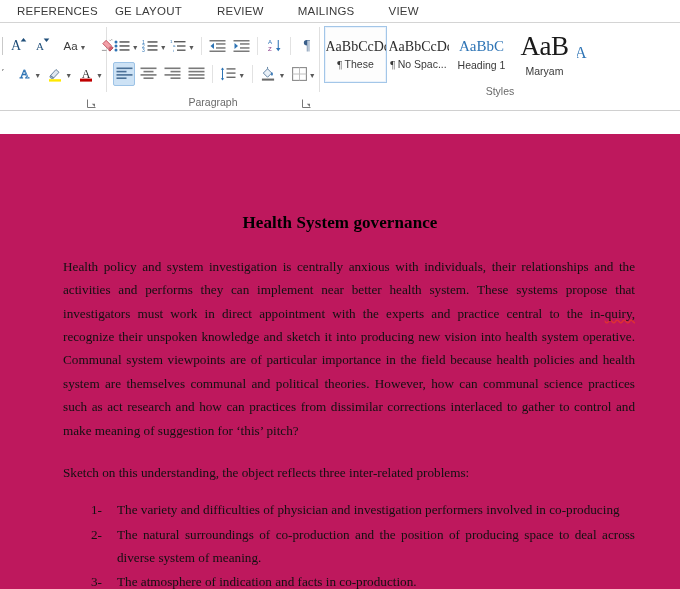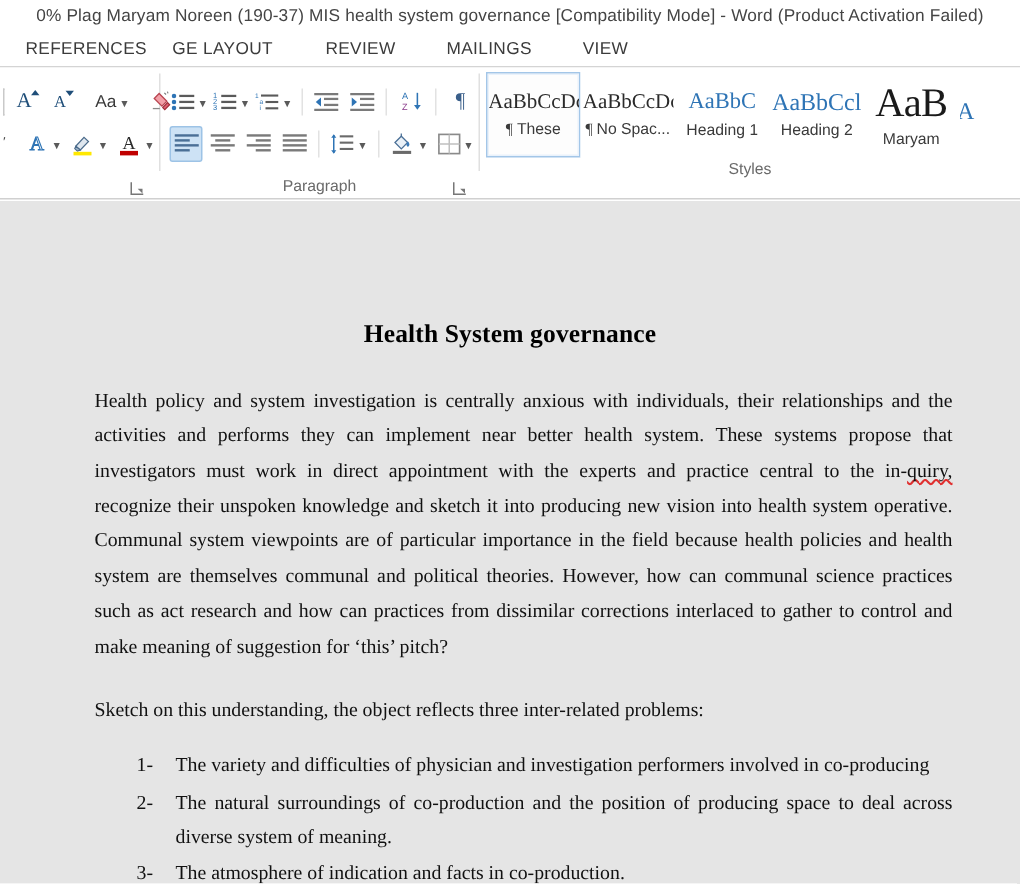--- a/index.html
+++ b/index.html
@@ -118,21 +118,21 @@
   .style-name {
     font-size: 10.5px; color: #3a3a3a; margin-top: 4px;
     white-space: nowrap; overflow: hidden; max-width: 61px; text-align: center;
   }
   .pilcrow-inline { font-family: "Liberation Serif", serif; }
 
   
   .page {
     position: absolute;
     left: 0; top: 134px; right: 0; bottom: 0;
-    background: #e5e5e5;
+    background: #be185d;
     overflow: hidden;
   }
   .doc-inner { padding: 0 35px; }
   .doc-title {
     font-family: "Liberation Serif", serif;
     font-size: 17px; font-weight: bold; color: #000;
     text-align: center;
     margin-top: 79px;
     letter-spacing: .1px;
   }
@@ -164,23 +164,20 @@
   }
   .li-num { width: 26px; flex: 0 0 26px; }
   .li-txt { flex: 1; text-align: justify; }
   .li-txt.nojust { text-align: left; }
 </style>
 </head>
 <body>
 
 <div id="app">
 
-  <div class="titlebar">
-    <span>0% Plag Maryam Noreen (190-37) MIS health system governance [Compatibility Mode] - Word (Product Activation Failed)</span>
-  </div>
 
   <div class="tabstrip">
     <div class="tab">REFERENCES</div>
     <div class="tab first">GE LAYOUT</div>
     <div class="tab">REVIEW</div>
     <div class="tab">MAILINGS</div>
     <div class="tab">VIEW</div>
   </div>
 
   <div class="ribbon">
@@ -399,24 +396,20 @@
           <div class="style-prev"><span>AaBbCcDc</span></div>
           <div class="style-name"><span class="pilcrow-inline">¶ </span><span>These</span></div>
         </div>
         <div class="style-card">
           <div class="style-prev"><span>AaBbCcDc</span></div>
           <div class="style-name"><span class="pilcrow-inline">¶ </span><span>No Spac...</span></div>
         </div>
         <div class="style-card">
           <div class="style-prev h1">AaBbC</div>
           <div class="style-name">Heading 1</div>
-        </div>
-        <div class="style-card">
-          <div class="style-prev h2">AaBbCcl</div>
-          <div class="style-name">Heading 2</div>
         </div>
         <div class="style-card">
           <div class="style-prev title">AaB</div>
           <div class="style-name">Maryam</div>
         </div>
         <div class="style-card" style="width:14px;overflow:hidden;">
           <div class="style-prev h2" style="width:16px;text-align:left;">A</div>
           <div class="style-name"></div>
         </div>
       </div>

